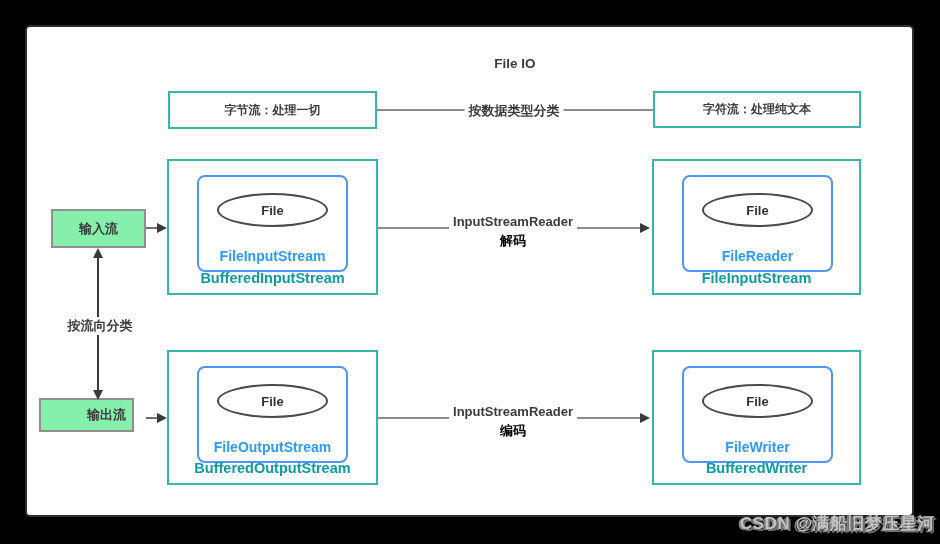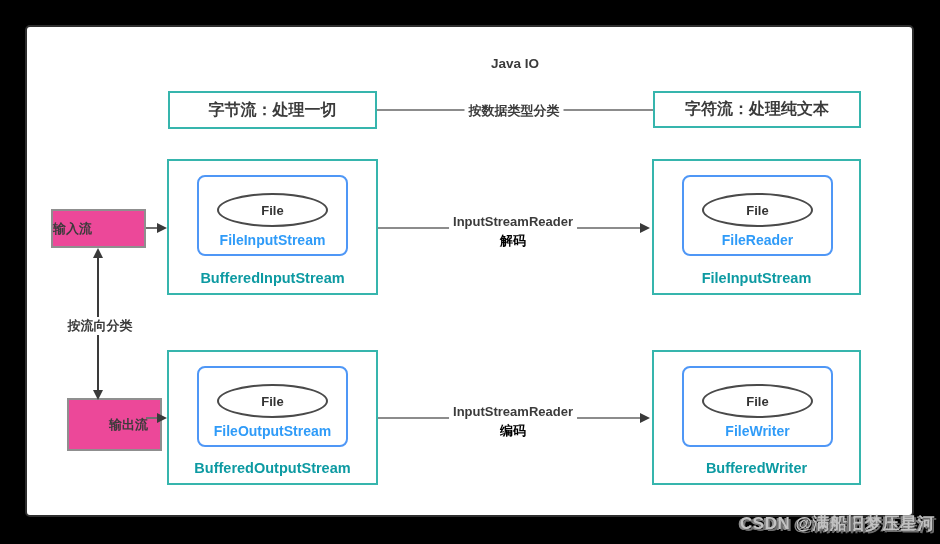--- a/index.html
+++ b/index.html
@@ -4,26 +4,26 @@
 <style>
   html,body{margin:0;padding:0;background:#000;width:940px;height:544px;overflow:hidden;
     font-family:"Liberation Sans","DejaVu Sans",sans-serif;}
   .stage{position:relative;width:940px;height:544px;background:#000;}
   .canvas{position:absolute;left:25px;top:25px;width:885px;height:488px;background:#fff;
     border:2px solid #2e2e2e;border-radius:5px;}
   .abs{position:absolute;}
   
   .teal-box{box-sizing:border-box;border:2px solid #36b5ad;background:#fff;
     display:flex;align-items:center;justify-content:center;
-    font-weight:bold;font-size:16px;color:#3b3b3b;}
-  .gray-box{box-sizing:border-box;border:2px solid #8f8f8f;background:#ec4899;
-    display:flex;align-items:center;justify-content:flex-start;
+    font-weight:bold;font-size:12px;color:#3b3b3b;}
+  .gray-box{box-sizing:border-box;border:2px solid #8f8f8f;background:#86efac;
+    display:flex;align-items:center;justify-content:center;
     font-weight:600;font-size:13px;color:#3b3b3b;}
   .stream-box{box-sizing:border-box;border:2px solid #36b5ad;background:#fff;}
-  .inner-box{position:absolute;left:28px;top:14px;width:151px;height:81px;
+  .inner-box{position:absolute;left:28px;top:14px;width:151px;height:97px;
     box-sizing:border-box;border:2px solid #4f97f6;border-radius:8px;background:#fff;}
   .ellipse{position:absolute;left:18px;top:16px;width:111px;height:34px;
     box-sizing:border-box;border:2px solid #4a4a4a;border-radius:50%;
     display:flex;align-items:center;justify-content:center;
     font-weight:bold;font-size:13px;color:#333;background:#fff;}
   .inner-label{position:absolute;left:0;right:0;bottom:6px;text-align:center;
     font-weight:bold;font-size:14px;color:#2f9bf8;}
   .outer-label{position:absolute;left:0;right:0;bottom:7px;text-align:center;
     font-weight:bold;font-size:14.5px;color:#0d9aa2;}
   
@@ -49,35 +49,35 @@
   .watermark{position:absolute;top:512px;right:5px;font-weight:bold;font-size:17px;
     color:#c2c2c2;letter-spacing:.5px;white-space:nowrap;
     text-shadow:2px 2px 0 #6e6e6e,-2px 1px 0 #8a8a8a;}
 </style>
 </head>
 <body>
 
 <div class="stage">
   <div class="canvas">
 
-    <div class="title">Java IO</div>
+    <div class="title">File IO</div>
 
     <div class="teal-box abs" style="left:141px;top:64px;width:209px;height:38px;">
       <span>字节流：处理一切</span>
     </div>
     <div class="hline" style="left:350px;top:82px;width:276px;"></div>
     <div class="line-label" style="left:487px;top:75px;">按数据类型分类</div>
     <div class="teal-box abs" style="left:626px;top:64px;width:208px;height:37px;">
       <span>字符流：处理纯文本</span>
     </div>
 
     <div class="gray-box abs" style="left:24px;top:182px;width:95px;height:39px;">
       <span>输入流</span>
     </div>
-    <div class="gray-box abs" style="left:40px;top:371px;width:95px;height:53px;padding-left:40px;">
+    <div class="gray-box abs" style="left:12px;top:371px;width:95px;height:34px;padding-left:40px;">
       <span>输出流</span>
     </div>
     <div class="vline" style="left:70px;top:228px;height:138px;"></div>
     <div class="arr-up" style="left:66px;top:221px;"></div>
     <div class="arr-down" style="left:66px;top:363px;"></div>
     <div class="line-label" style="left:73px;top:290px;">按流向分类</div>
 
     <div class="hline-dark" style="left:119px;top:200px;width:13px;"></div>
     <div class="arr-right" style="left:130px;top:196px;"></div>
     <div class="hline-dark" style="left:119px;top:390px;width:13px;"></div>

